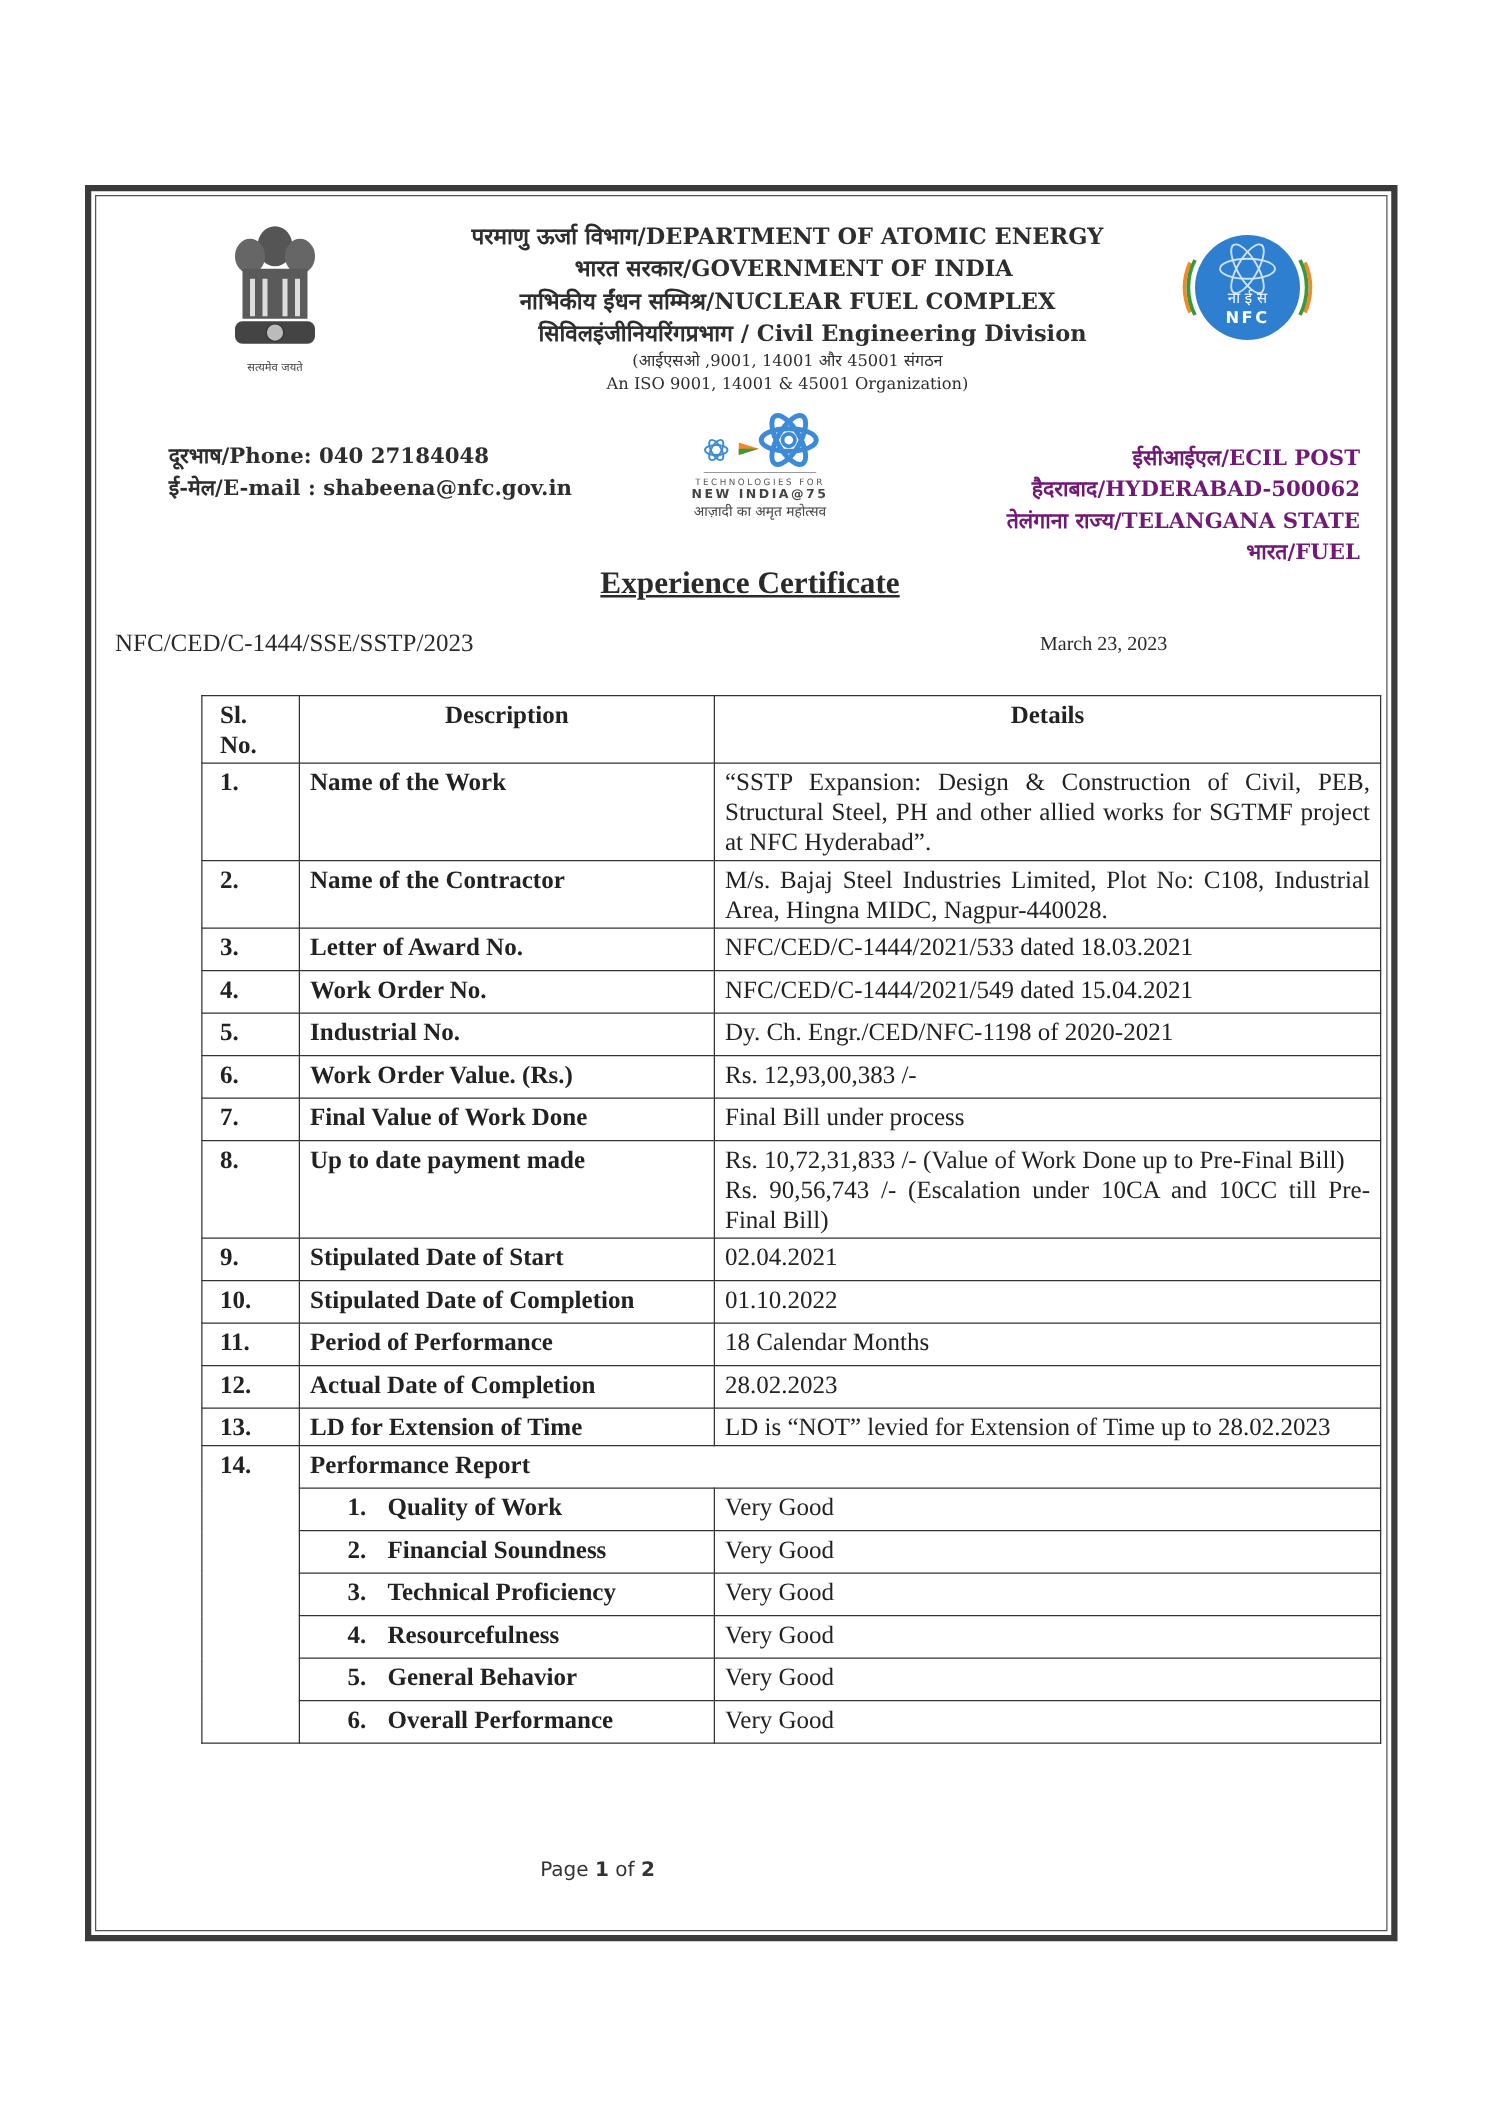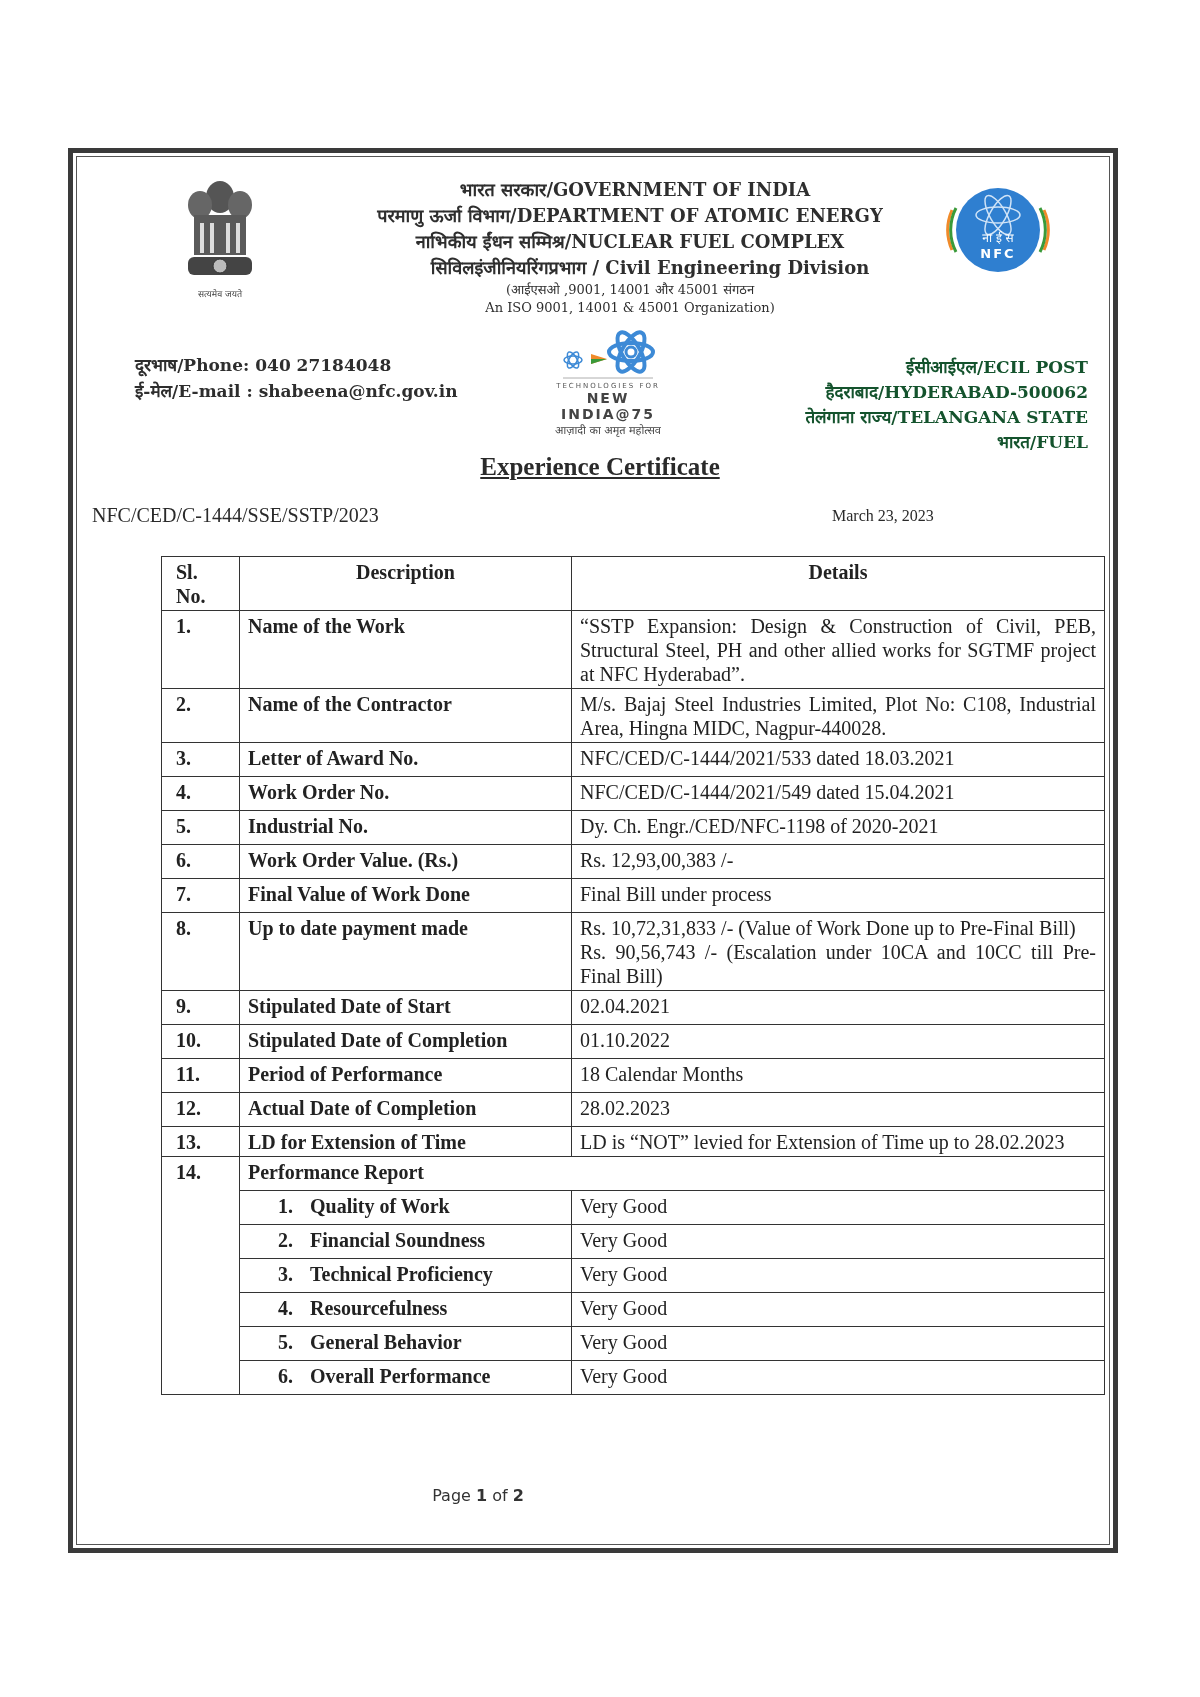--- a/index.html
+++ b/index.html
@@ -13,26 +13,26 @@
 
   .hdr { position:absolute; top:177px; left:330px; width:600px; text-align:center; font-family:"DejaVu Serif", serif; font-weight:bold; color:#2e2e2e; }
   .hdr .l { font-size:18px; line-height:26px; white-space:nowrap; }
   .hdr .s { font-size:13px; line-height:18px; font-weight:normal; white-space:nowrap; }
   .hdr .l1 { margin-left:10px; }
   .hdr .l4 { margin-left:40px; }
 
   .nfc-logo { position:absolute; left:938px; top:170px; width:120px; height:120px; }
 
   .contact { position:absolute; left:135px; top:352px; font-family:"DejaVu Serif", serif; font-weight:bold; font-size:17px; line-height:26px; color:#2e2e2e; }
-  .address { position:absolute; right:112px; top:355px; text-align:right; font-family:"DejaVu Serif", serif; font-weight:bold; font-size:17px; line-height:25px; color:#14532d; }
+  .address { position:absolute; right:112px; top:355px; text-align:right; font-family:"DejaVu Serif", serif; font-weight:bold; font-size:17px; line-height:25px; color:#701a75; }
 
   .tech-logo { position:absolute; left:548px; top:328px; width:120px; height:100px; text-align:center; }
   .tech-logo svg { display:block; margin:0 auto; }
   .tech-logo .t1 { font-family:"DejaVu Sans", sans-serif; font-size:7px; letter-spacing:2px; color:#555; margin-top:2px; }
-  .tech-logo .t2 { font-family:"DejaVu Sans", sans-serif; font-size:14px; letter-spacing:2px; font-weight:bold; color:#444; }
+  .tech-logo .t2 { font-family:"DejaVu Sans", sans-serif; font-size:10px; letter-spacing:2px; font-weight:bold; color:#444; }
   .tech-logo .t3 { font-family:"DejaVu Sans", sans-serif; font-size:11px; color:#444; }
 
   .title { position:absolute; left:0; width:1200px; top:453px; text-align:center; font-family:"Liberation Serif", serif; font-weight:bold; font-size:25px; }
   .title span { text-decoration:underline; }
 
   .ref { position:absolute; left:92px; top:504px; font-family:"Liberation Serif", serif; font-size:20px; }
   .date { position:absolute; left:832px; top:507px; font-family:"Liberation Serif", serif; font-size:16px; }
 
   table.cert { position:absolute; left:133px; top:556px; width:944px; border-collapse:collapse; font-family:"Liberation Serif", serif; font-size:20px; color:#222;margin-left:28px; }
   table.cert td, table.cert th { border:1.5px solid #333; vertical-align:top; padding:3px 8px 2px 8px; line-height:24px; }
@@ -62,22 +62,22 @@
     <rect x="30" y="48" width="4" height="30" fill="#ddd"></rect>
     <rect x="46" y="48" width="4" height="30" fill="#ddd"></rect>
     <rect x="56" y="48" width="4" height="30" fill="#ddd"></rect>
     <rect x="8" y="82" width="64" height="18" rx="6" fill="#444"></rect>
     <circle cx="40" cy="91" r="7" fill="#bbb" stroke="#333"></circle>
   </svg>
 </div>
 <div class="emblem-caption">सत्यमेव जयते</div>
 
 <div class="hdr">
+  <div class="l">परमाणु ऊर्जा विभाग/DEPARTMENT OF ATOMIC ENERGY</div>
   <div class="l l1">भारत सरकार/GOVERNMENT OF INDIA</div>
-  <div class="l">परमाणु ऊर्जा विभाग/DEPARTMENT OF ATOMIC ENERGY</div>
   <div class="l">नाभिकीय ईंधन सम्मिश्र/NUCLEAR FUEL COMPLEX</div>
   <div class="l l4">सिविलइंजीनियरिंगप्रभाग  / Civil Engineering Division</div>
   <div class="s">(आईएसओ ,9001, 14001 और 45001  संगठन</div>
   <div class="s">An ISO 9001, 14001 &amp; 45001 Organization)</div>
 </div>
 
 <div class="nfc-logo">
   <svg width="120" height="120" viewBox="0 0 120 120">
     <path d="M14 40 A50 50 0 0 0 14 80" stroke="#f08a2a" stroke-width="3" fill="none"></path>
     <path d="M18 38 A48 48 0 0 0 18 82" stroke="#3a9a3a" stroke-width="3" fill="none"></path>

